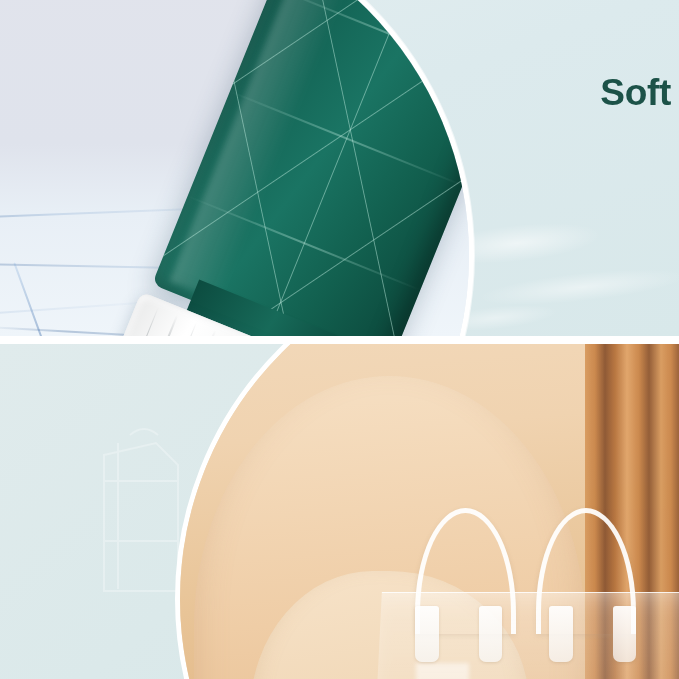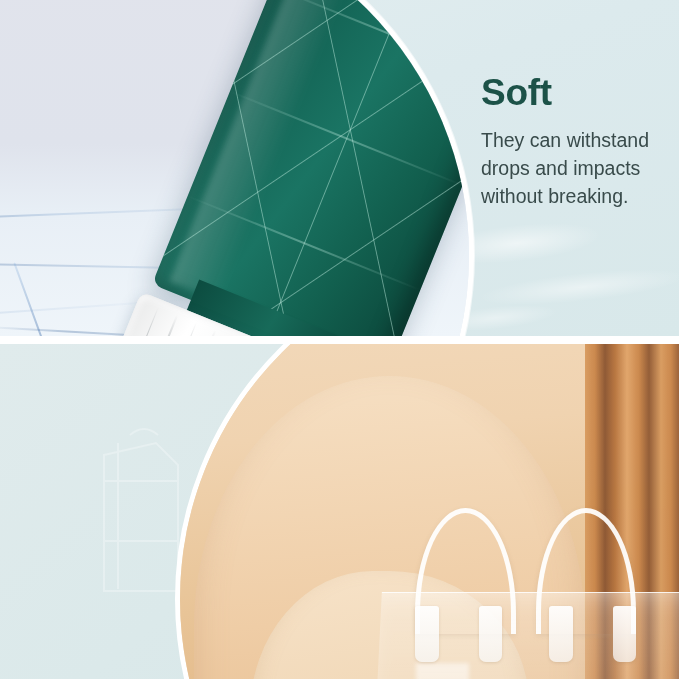--- a/index.html
+++ b/index.html
@@ -9,20 +9,21 @@
     font-family:"Liberation Sans", sans-serif;
     background:#ffffff;
   }
   .sheet { position:relative; width:679px; height:679px; overflow:hidden; }
 
   
   .panel-top {
     position:absolute; left:0; top:0; width:679px; height:338px;
     background:linear-gradient(160deg,#e3eef0 0%,#dceaed 40%,#d8e8ea 100%);
     overflow:hidden;
+    text-align:right;
   }
   
   .wm-top {
     position:absolute; right:-20px; bottom:-10px; width:300px; height:180px;
     background:
       radial-gradient(ellipse 120px 26px at 40% 40%, rgba(255,255,255,.55), rgba(255,255,255,0) 70%),
       radial-gradient(ellipse 150px 20px at 60% 68%, rgba(255,255,255,.45), rgba(255,255,255,0) 70%),
       radial-gradient(ellipse 90px 16px at 30% 80%, rgba(255,255,255,.40), rgba(255,255,255,0) 70%);
     transform:rotate(-6deg);
     pointer-events:none;
@@ -275,21 +276,20 @@
 
         </div>
 
       </div>
     </div>
 
     <div class="copy copy-top">
       <h2 class="headline">
         <span>Soft</span><br>
       </h2>
-      <p class="bodytext">They can withstand drops and impacts without breaking.</p>
     </div>
   </section>
 
   <div class="divider"></div>
 
   <section class="panel-bottom">
 
     <svg class="wm-bottom" viewBox="0 0 180 200">
       <g fill="none" stroke="#ffffff" stroke-width="2" opacity="0.55">
         <path d="M44 34 L96 22 L118 44 L118 170 L44 170 Z"></path>

